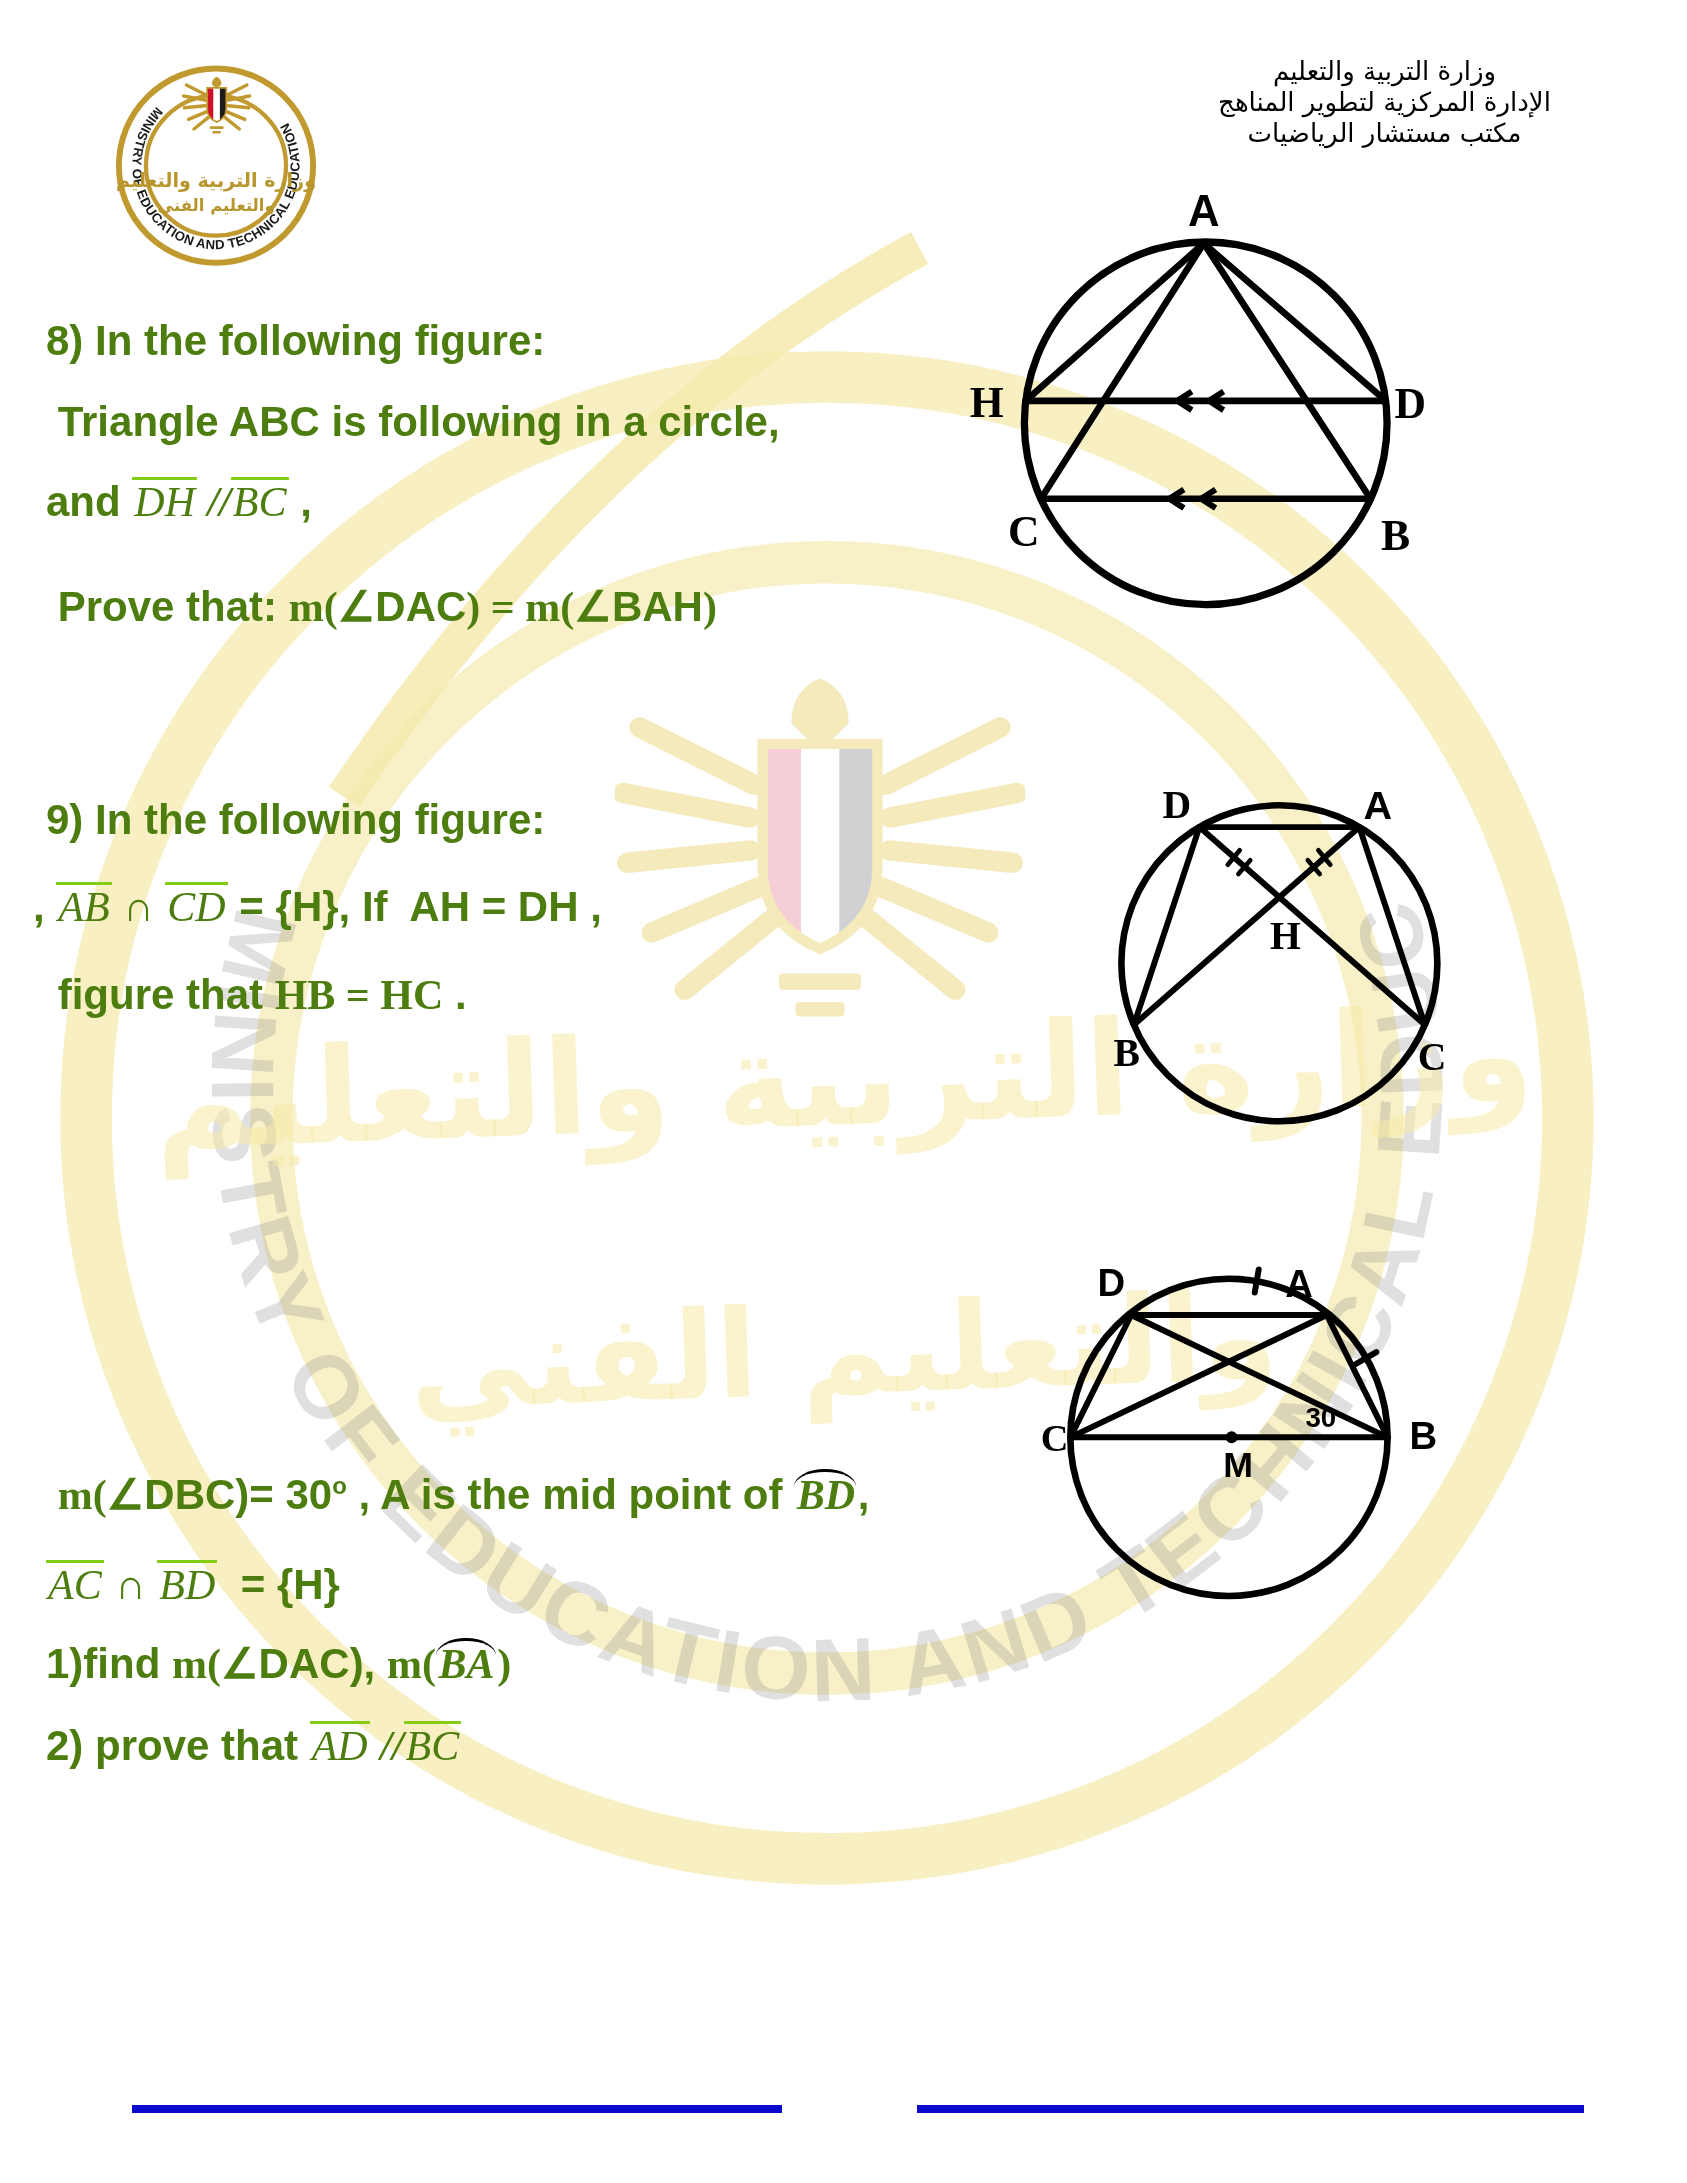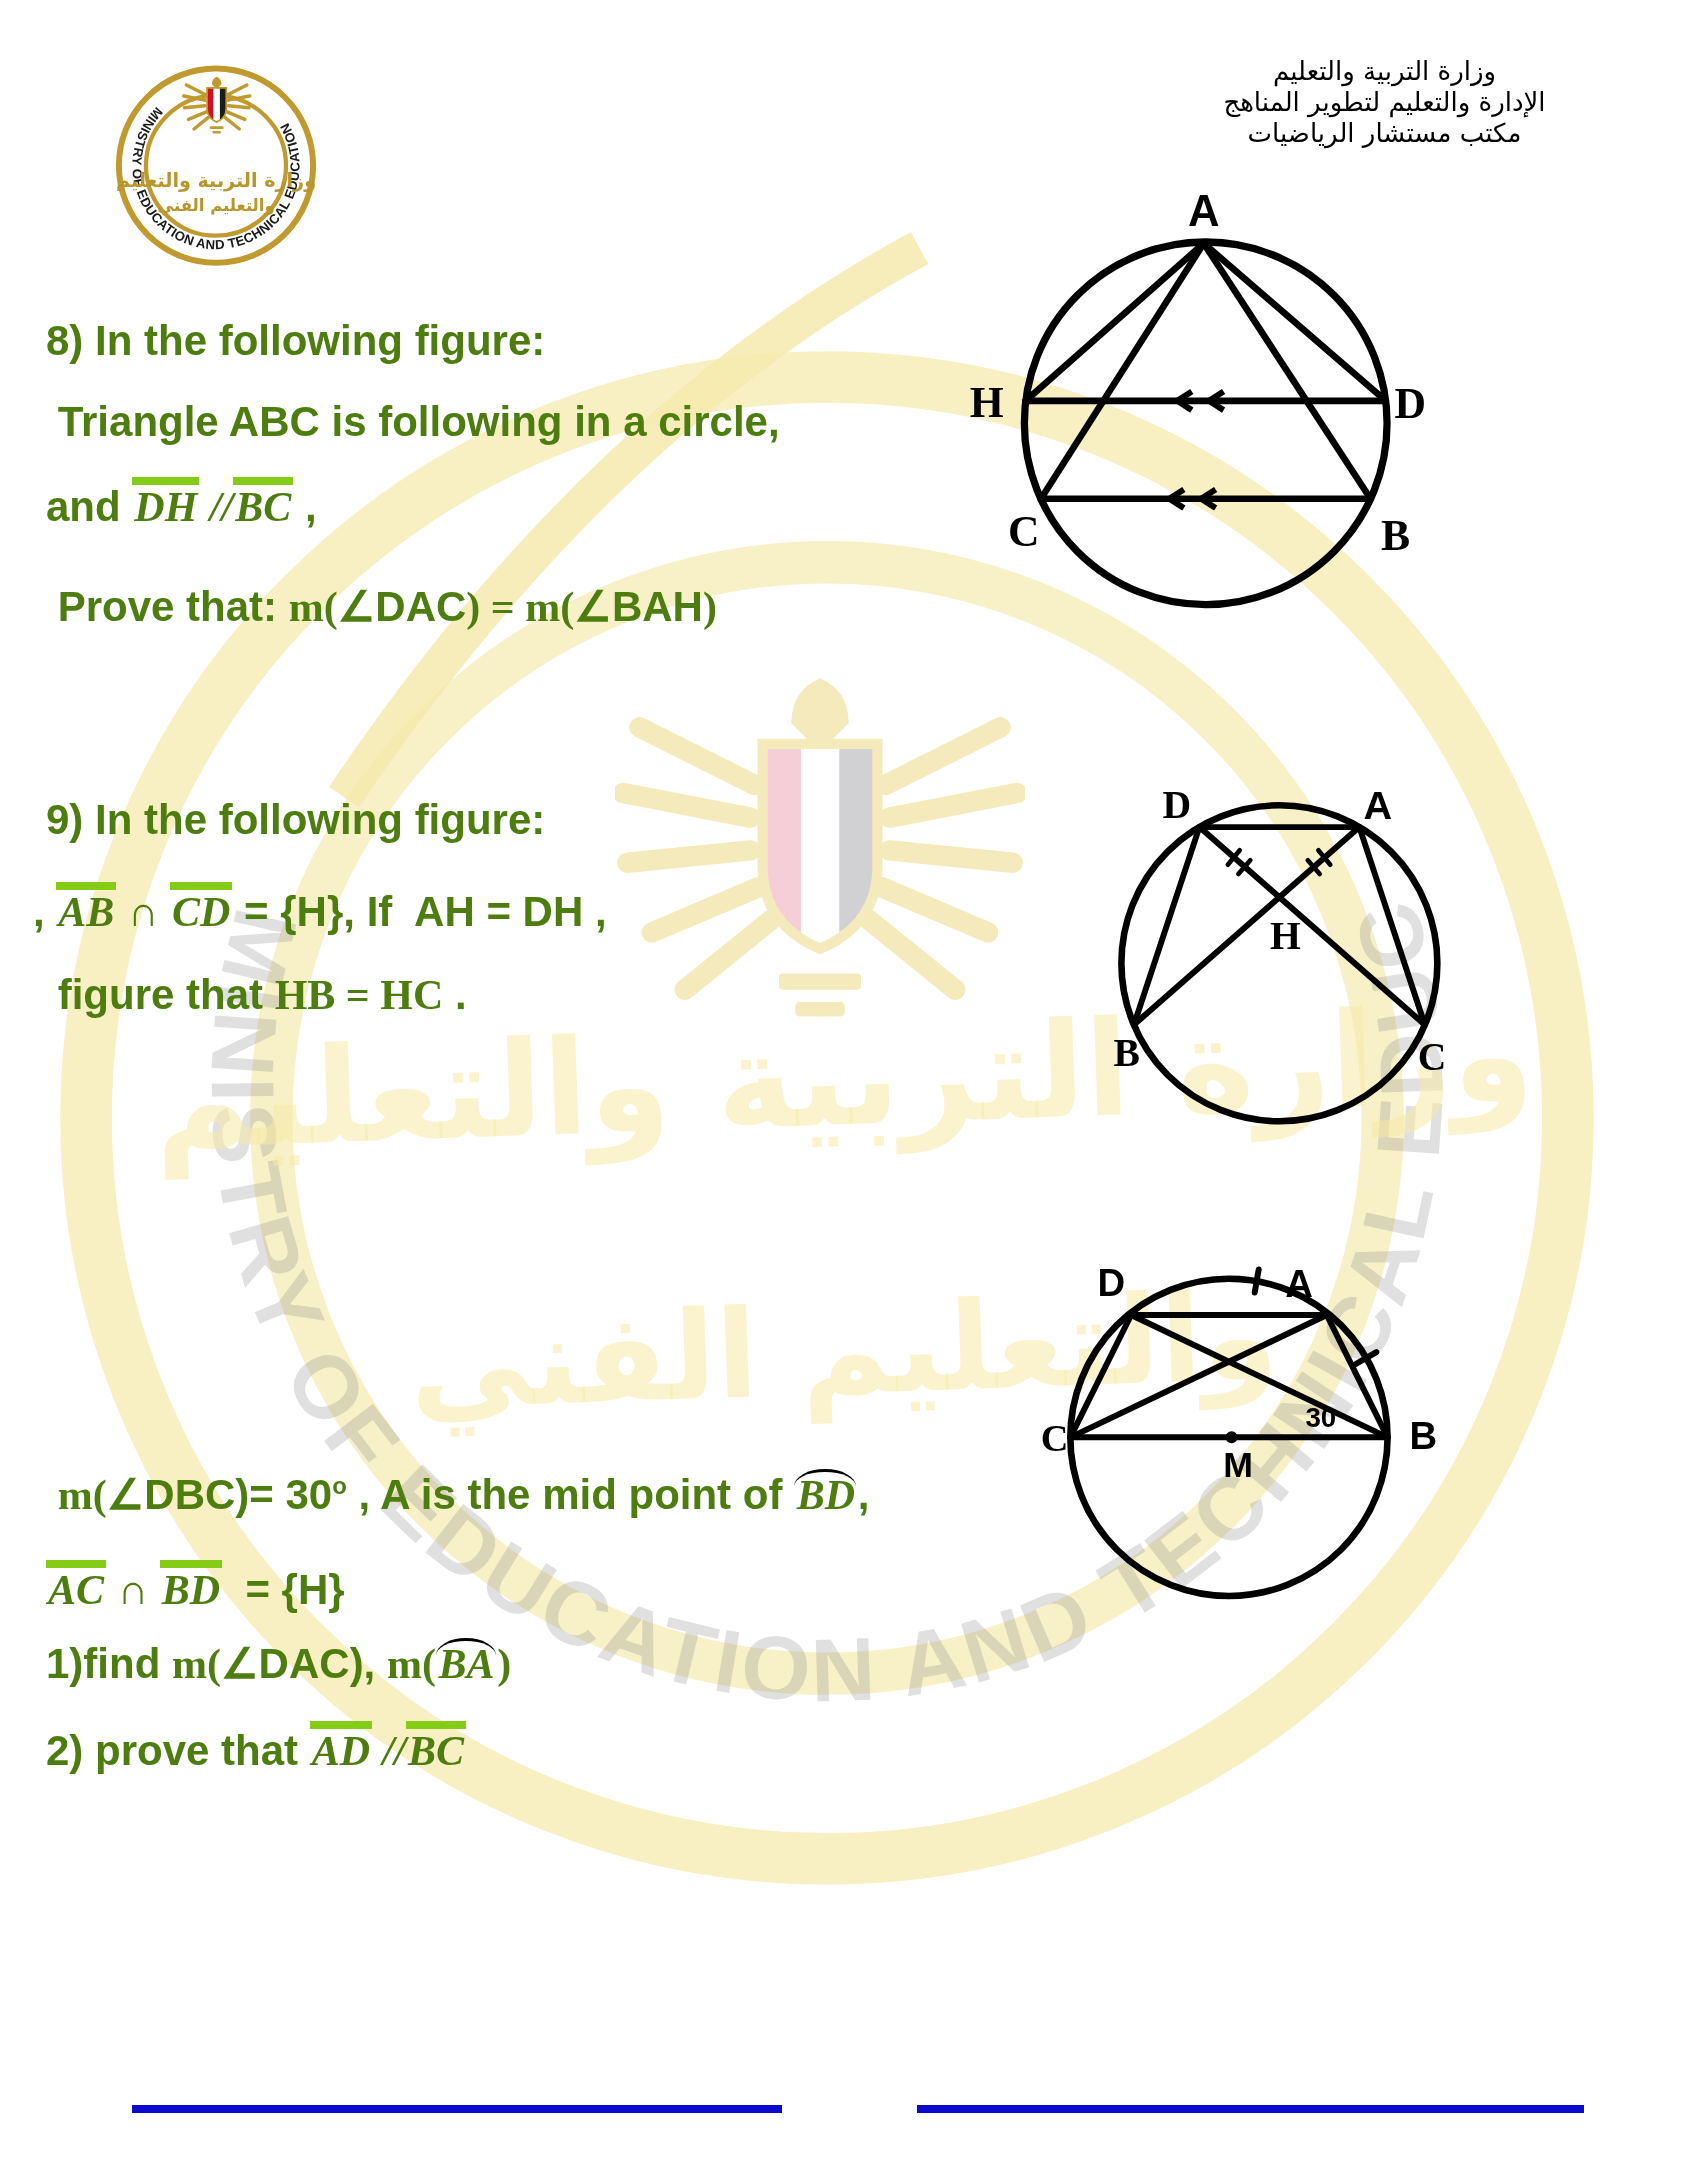--- a/index.html
+++ b/index.html
@@ -6,22 +6,22 @@
   .page{position:relative;width:1687px;height:2183px;background:#ffffff;overflow:hidden;
         font-family:"Liberation Sans",sans-serif;color:#000;}
   .abs{position:absolute;}
 
   
   .pline{position:absolute;left:46px;white-space:pre-wrap;font-size:42px;line-height:1;
          font-weight:bold;color:#4d7c0f;z-index:4;}
   .seg-sans{font-family:"Liberation Sans",sans-serif;font-weight:bold;}
   .seg-mser{font-family:"Liberation Serif",serif;font-weight:bold;}
   .seg-mit {font-family:"Liberation Serif",serif;font-weight:bold;font-style:italic;}
-  .seg-mbar{font-family:"Liberation Serif",serif;font-weight:bold;font-style:italic;
-            display:inline-block;border-top:8px solid #84cc16;padding:1.3px 2px 0 2px;}
+  .seg-mbar{font-family:"Liberation Serif",serif;font-weight:normal;font-style:italic;
+            display:inline-block;border-top:3px solid #84cc16;padding:1.3px 2px 0 2px;}
   .seg-marc{font-family:"Liberation Serif",serif;font-weight:bold;font-style:italic;
             display:inline-block;position:relative;padding:1.3px 2.6px 0 2.6px;}
   .seg-marc::before{content:"";position:absolute;left:0;right:1.3px;top:-4px;height:14.6px;
             border-top:3.3px solid #000;border-radius:50% 50% 0 0 / 100% 100% 0 0;}
   .seg-sup{font-family:"Liberation Sans",sans-serif;font-weight:bold;vertical-align:super;
            font-size:24px;line-height:0;}
 
   
   .ar-header{position:absolute;top:56px;right:91px;width:423px;text-align:center;direction:rtl;
              font-family:"DejaVu Sans",sans-serif;font-size:26px;line-height:1.2;color:#000;z-index:4;}
@@ -86,21 +86,21 @@
     <path d="M36,28 h28 v30 q0,14 -14,20 q-14,-6 -14,-20 z" fill="none" stroke="#F2E5AC" stroke-width="2.5"></path>
     <rect x="40" y="84" width="20" height="4" rx="1" fill="#F2E5AC"></rect>
     <rect x="44" y="91" width="12" height="3.5" rx="1" fill="#F2E5AC"></rect>
   </svg>
 
   <div class="wm-ar" id="wm-ar1">وزارة التربية والتعليم</div>
   <div class="wm-ar" id="wm-ar2">والتعليم الفني</div>
 
   <div class="ar-header">
     <div>وزارة التربية والتعليم</div>
-    <div>الإدارة والتعليم لتطوير المناهج</div>
+    <div>الإدارة المركزية لتطوير المناهج</div>
     <div>مكتب مستشار الرياضيات</div>
   </div>
 
   <svg class="abs" style="left:107px;top:58px;z-index:4" width="218" height="218" viewBox="0 0 330 330">
     <circle cx="165" cy="163" r="147" fill="none" stroke="#C09A2F" stroke-width="9"></circle>
     <circle cx="165" cy="163" r="106" fill="none" stroke="#C09A2F" stroke-width="6.5"></circle>
     <defs>
         <path id="logoRing" d="M 75.5 73.5 A 126.5 126.5 0 1 0 254.5 73.5" fill="none"></path>
       </defs>
     <text font-family="Liberation Sans, sans-serif" font-weight="bold" font-size="20" fill="#1A1A1A" letter-spacing="0.5">

